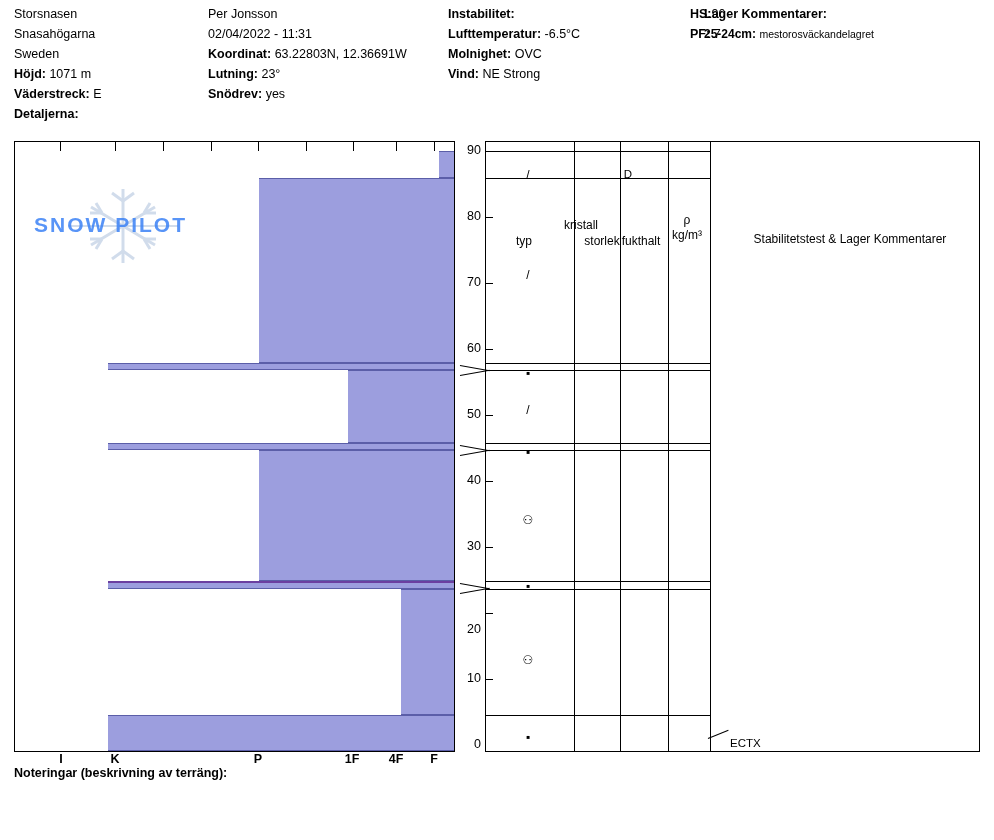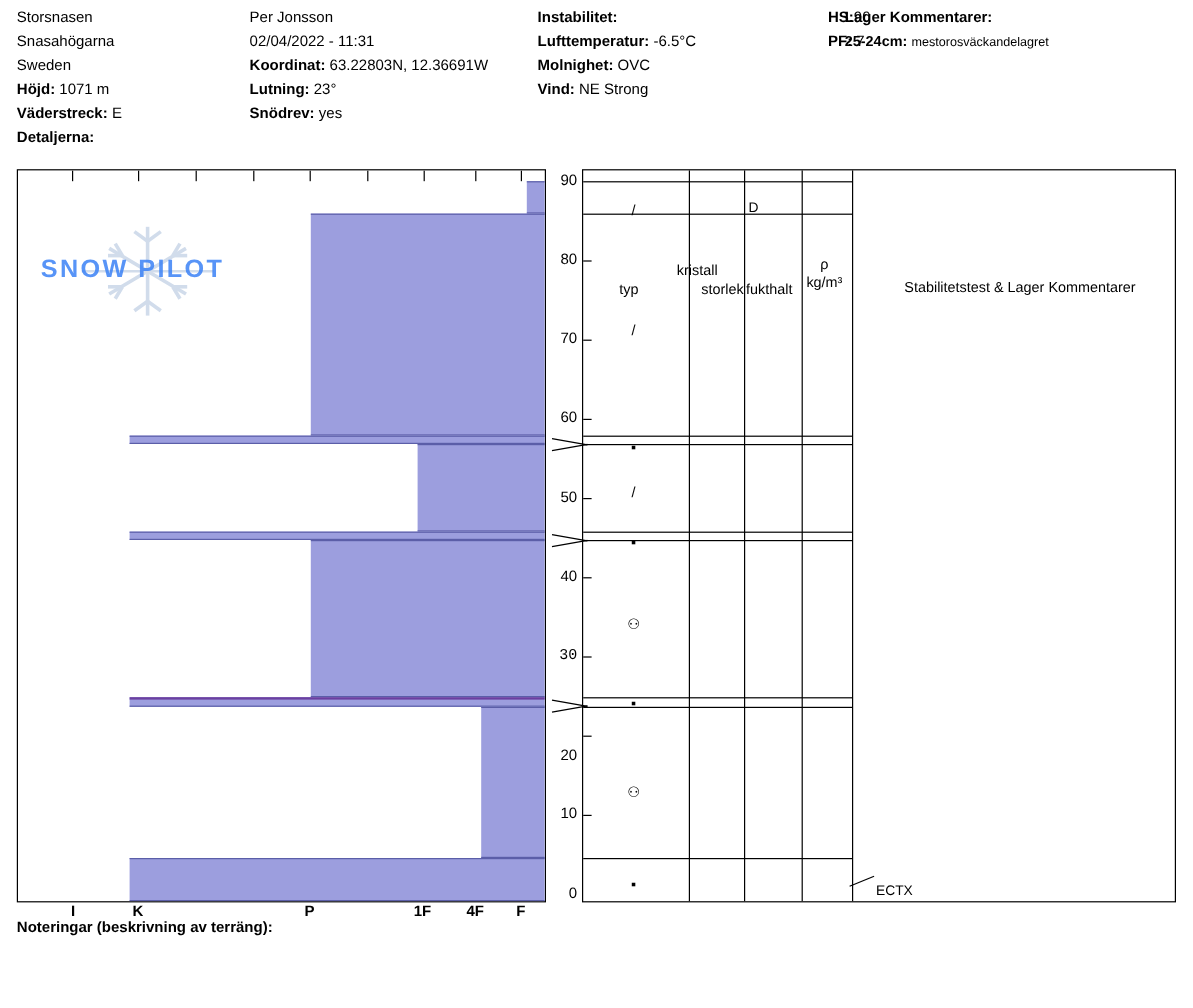--- a/index.html
+++ b/index.html
@@ -331,21 +331,21 @@
   <div id="wm-text">SNOW PILOT</div>
 </div>
 
 <div id="depth-axis">
   <div class="depth-lbl" style="top:3px;">90</div>
   <div class="depth-lbl" style="top:69px;">80</div>
   <div class="depth-lbl" style="top:135px;">70</div>
   <div class="depth-lbl" style="top:201px;">60</div>
   <div class="depth-lbl" style="top:267px;">50</div>
   <div class="depth-lbl" style="top:333px;">40</div>
-  <div class="depth-lbl" style="top:399px;font-family:Liberation Mono, monospace;">30</div>
+  <div class="depth-lbl" style="top:399px;">30</div>
   <div class="depth-lbl" style="top:482px;">20</div>
   <div class="depth-lbl" style="top:531px;">10</div>
   <div class="depth-lbl" style="top:597px;">0</div>
 </div>
 
 <div id="hardness-axis">
   <span style="left:47px;">I</span>
   <span style="left:101px;">K</span>
   <span style="left:244px;">P</span>
   <span style="left:338px;">1F</span>

